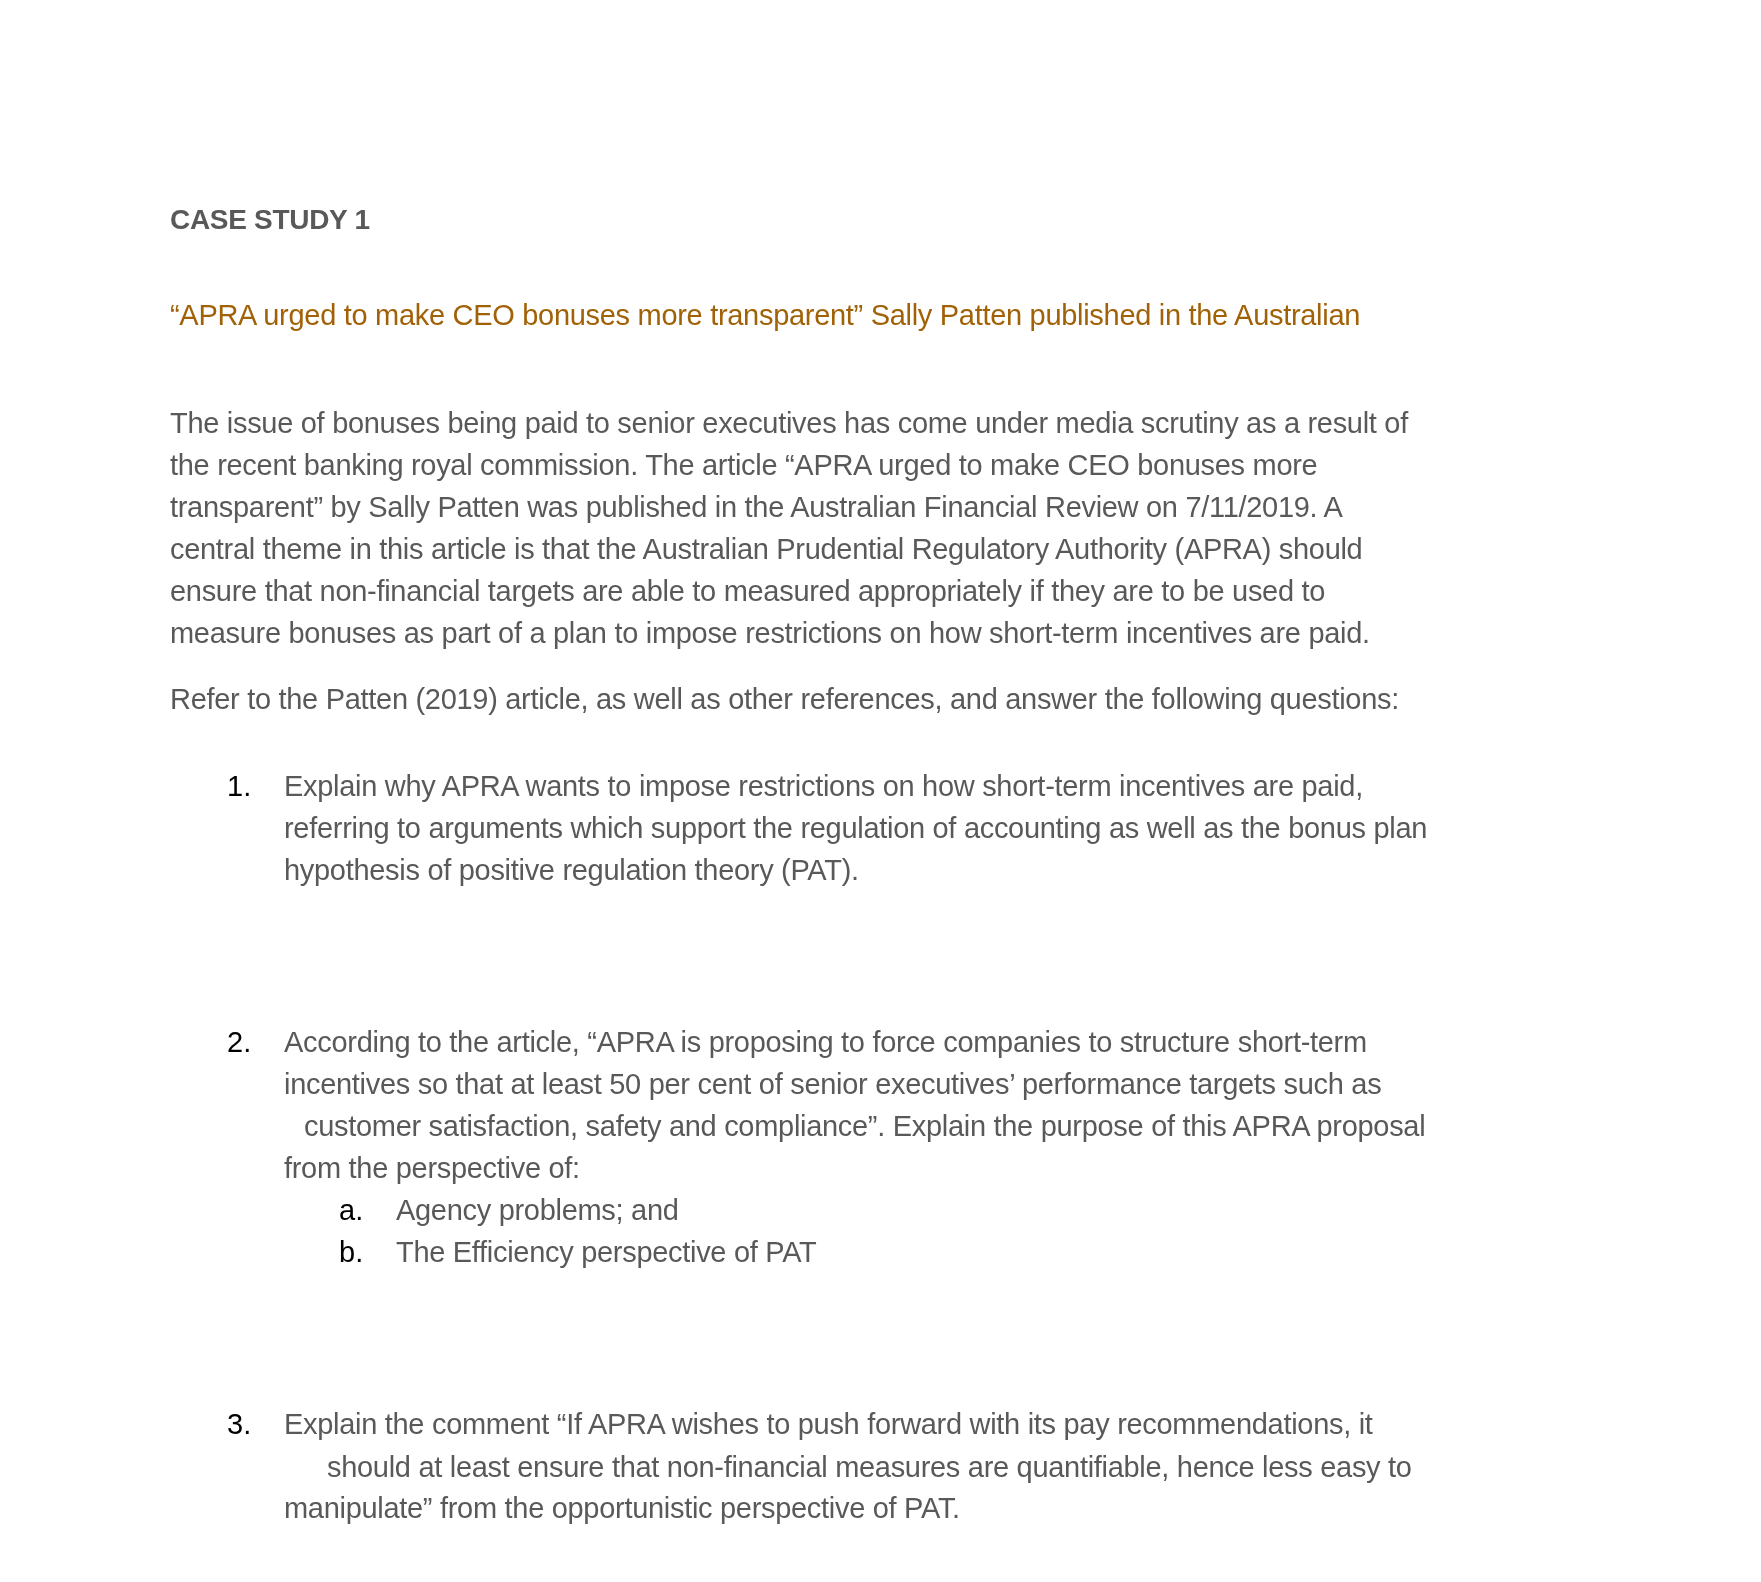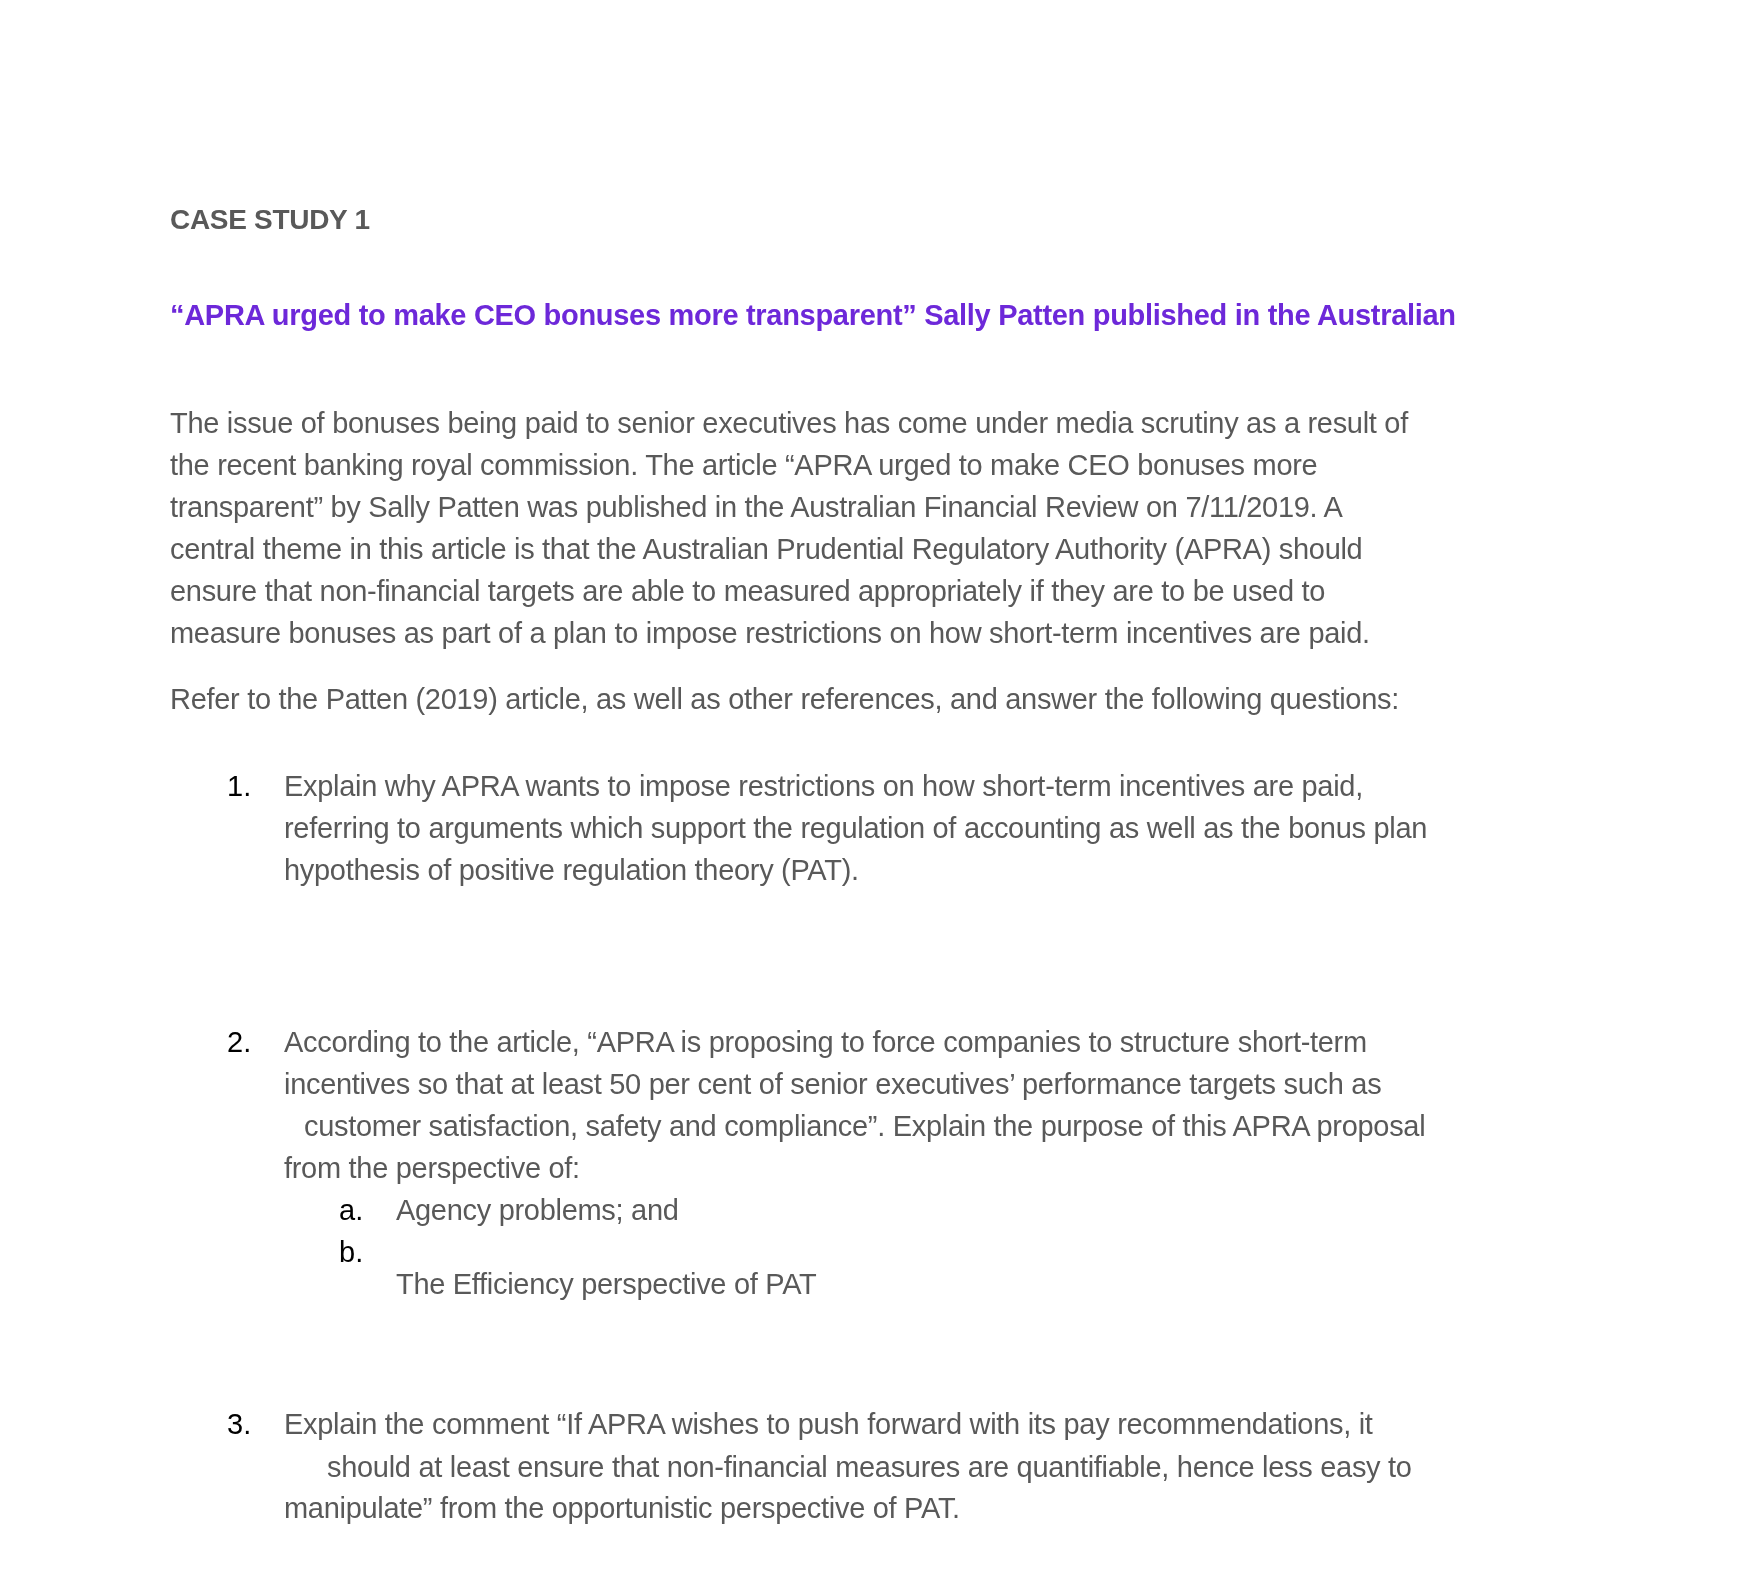--- a/index.html
+++ b/index.html
@@ -1,21 +1,21 @@
 <!DOCTYPE html>
 <html><head>
 <meta charset="utf-8">
 <style>
   html, body { margin: 0; padding: 0; background: #ffffff; }
   body { width: 1761px; height: 1582px; position: relative; overflow: hidden;
          font-family: "Liberation Sans", "DejaVu Sans", sans-serif; }
   .page { position: absolute; left: 0; top: 0; width: 1761px; height: 1361px; background: #fff; }
   .txt { position: absolute; color: #595959; font-size: 29px; line-height: 42px; white-space: nowrap; letter-spacing: -0.3px; }
   .heading { position: absolute; left: 170px; top: 204px; font-size: 28px; font-weight: bold; color: #595959; letter-spacing: -0.3px; }
-  .red { color: #6d28d9; font-weight: bold; }
+  .red { color: #a16207; }
   .red .ital { font-style: italic; }
   .num { position: absolute; color: #000; font-size: 29px; line-height: 42px; }
 </style>
 </head>
 <body>
 
 <div class="page">
 
   <div class="heading">CASE STUDY 1</div>
 
@@ -45,21 +45,21 @@
       <div class="txt" style="left:284px; top:1021px;">According to the article, “APRA is proposing to force companies to structure short-term</div>
       <div class="txt" style="left:284px; top:1063px;">incentives so that at least 50 per cent of senior executives’ performance targets such as</div>
       <div class="txt" style="left:284px; top:1105px;margin-left:20px;">customer satisfaction, safety and compliance”. Explain the purpose of this APRA proposal</div>
       <div class="txt" style="left:284px; top:1147px;">from the perspective of:</div>
       <div>
         <div class="num" style="left:339px; top:1189px;">a.</div>
         <div class="txt" style="left:396px; top:1189px;">Agency problems; and</div>
       </div>
       <div>
         <div class="num" style="left:339px; top:1231px;">b.</div>
-        <div class="txt" style="left:396px; top:1231px;margin-top:32px;">The Efficiency perspective of PAT</div>
+        <div class="txt" style="left:396px; top:1231px;">The Efficiency perspective of PAT</div>
       </div>
     </div>
 
     <div>
       <div class="num" style="left:227px; top:1403px;">3.</div>
       <div class="txt" style="left:284px; top:1403px;">Explain the comment “If APRA wishes to push forward with its pay recommendations, it</div>
       <div class="txt" style="left:284px; top:1446px;margin-left:43px;">should at least ensure that non-financial measures are quantifiable, hence less easy to</div>
       <div class="txt" style="left:284px; top:1487px;">manipulate” from the opportunistic perspective of PAT.</div>
     </div>
   </div>

